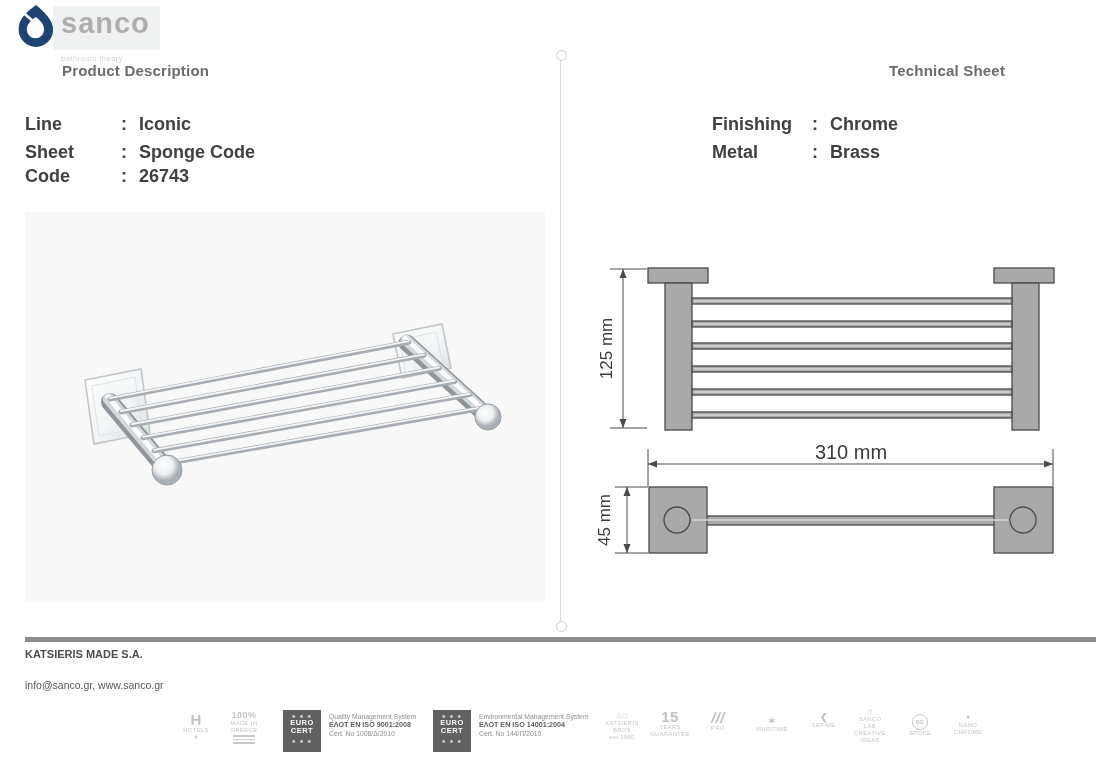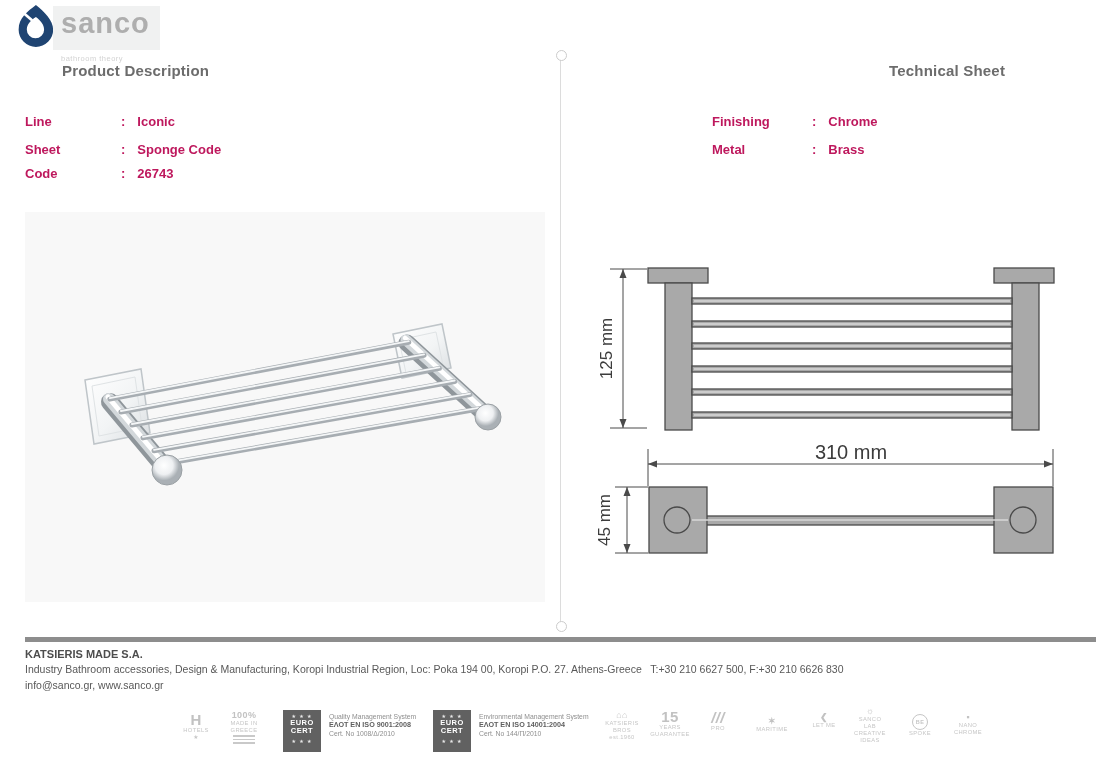--- a/index.html
+++ b/index.html
@@ -17,21 +17,21 @@
   .vdivider{position:absolute;left:560px;top:60px;width:1px;height:562px;background:#dcdcdc;}
   .vdot{position:absolute;width:9px;height:9px;border:1px solid #cccccc;border-radius:50%;background:#fff;left:556px;}
   .vdot.top{top:50px;} .vdot.bot{top:621px;}
 
   
   .sec-title{position:absolute;font-size:15px;font-weight:bold;color:#6c6c6c;letter-spacing:.2px;}
   .sec-title.left{left:62px;top:62px;}
   .sec-title.right{left:889px;top:62px;}
 
   
-  .field-row{position:absolute;font-size:13px;font-weight:bold;color:#be185d;}
+  .field-row{position:absolute;font-size:18px;font-weight:bold;color:#404040;}
   .flabel{display:inline-block;}
   .left .flabel{width:96px;} 
   .fvalue{margin-left:12px;}
   .row-l0{left:25px;top:114px;} .row-l1{left:25px;top:142px;} .row-l2{left:25px;top:166px;}
   .row-r0{left:712px;top:114px;} .row-r1{left:712px;top:142px;}
   .row-r0 .flabel,.row-r1 .flabel{width:100px;}
 
   
   .photo{position:absolute;left:25px;top:212px;width:520px;height:390px;background:#f8f8f8;}
 
@@ -208,21 +208,20 @@
       <line x1="35" y1="303" x2="68" y2="303"></line>
       <line x1="47" y1="237" x2="47" y2="303"></line>
     </g>
     <polygon points="47,237 43.5,246 50.5,246" fill="#4a4a4a"></polygon>
     <polygon points="47,303 43.5,294 50.5,294" fill="#4a4a4a"></polygon>
     <text class="dimtext" transform="translate(30,270) rotate(-90)" text-anchor="middle" font-size="17">45 mm</text>
   </svg>
 
   <div class="fbar"></div>
   <div class="fcompany">KATSIERIS MADE S.A.</div>
-  <div class="faddress">Industry Bathroom accessories, Design &amp; Manufacturing, Koropi Industrial Region, Loc: Poka 194 00, Koropi P.O. 27. Athens-Greece   T:+30 210 6627 500, F:+30 210 6626 830</div>
   <div class="fcontact">info@sanco.gr, www.sanco.gr</div>
 
   <div class="badges">
 
     <div class="badge" style="left:176px;top:8px;width:40px;">
       <div class="big">H</div>
       <div>HOTELS</div>
       <div>★</div>
     </div>
 

